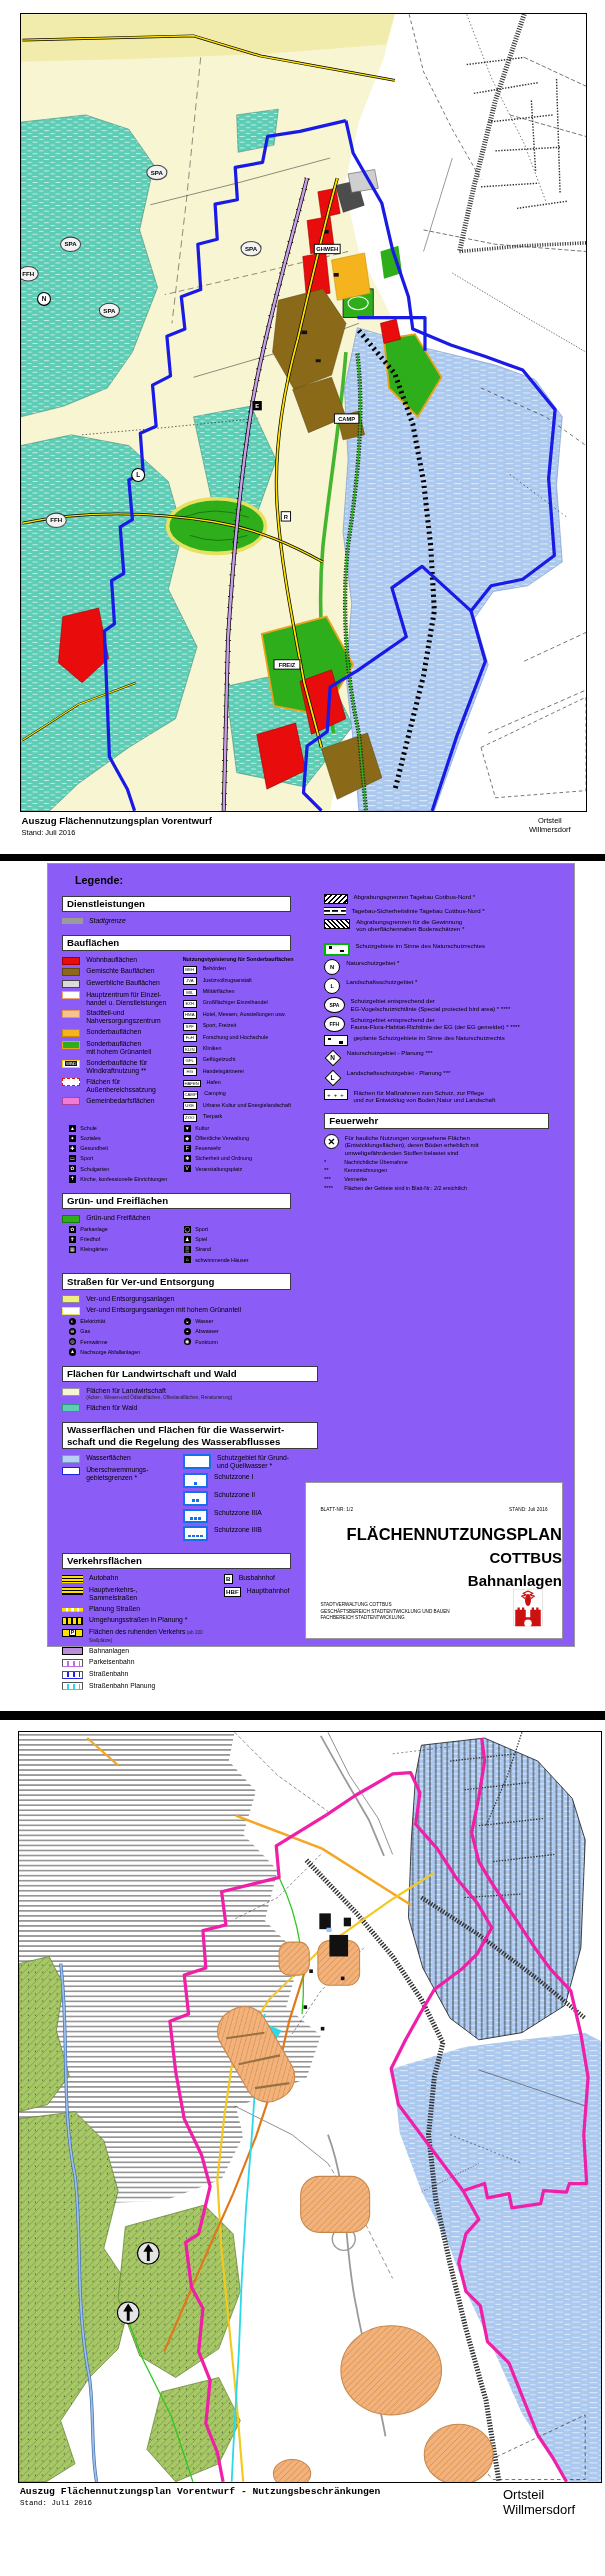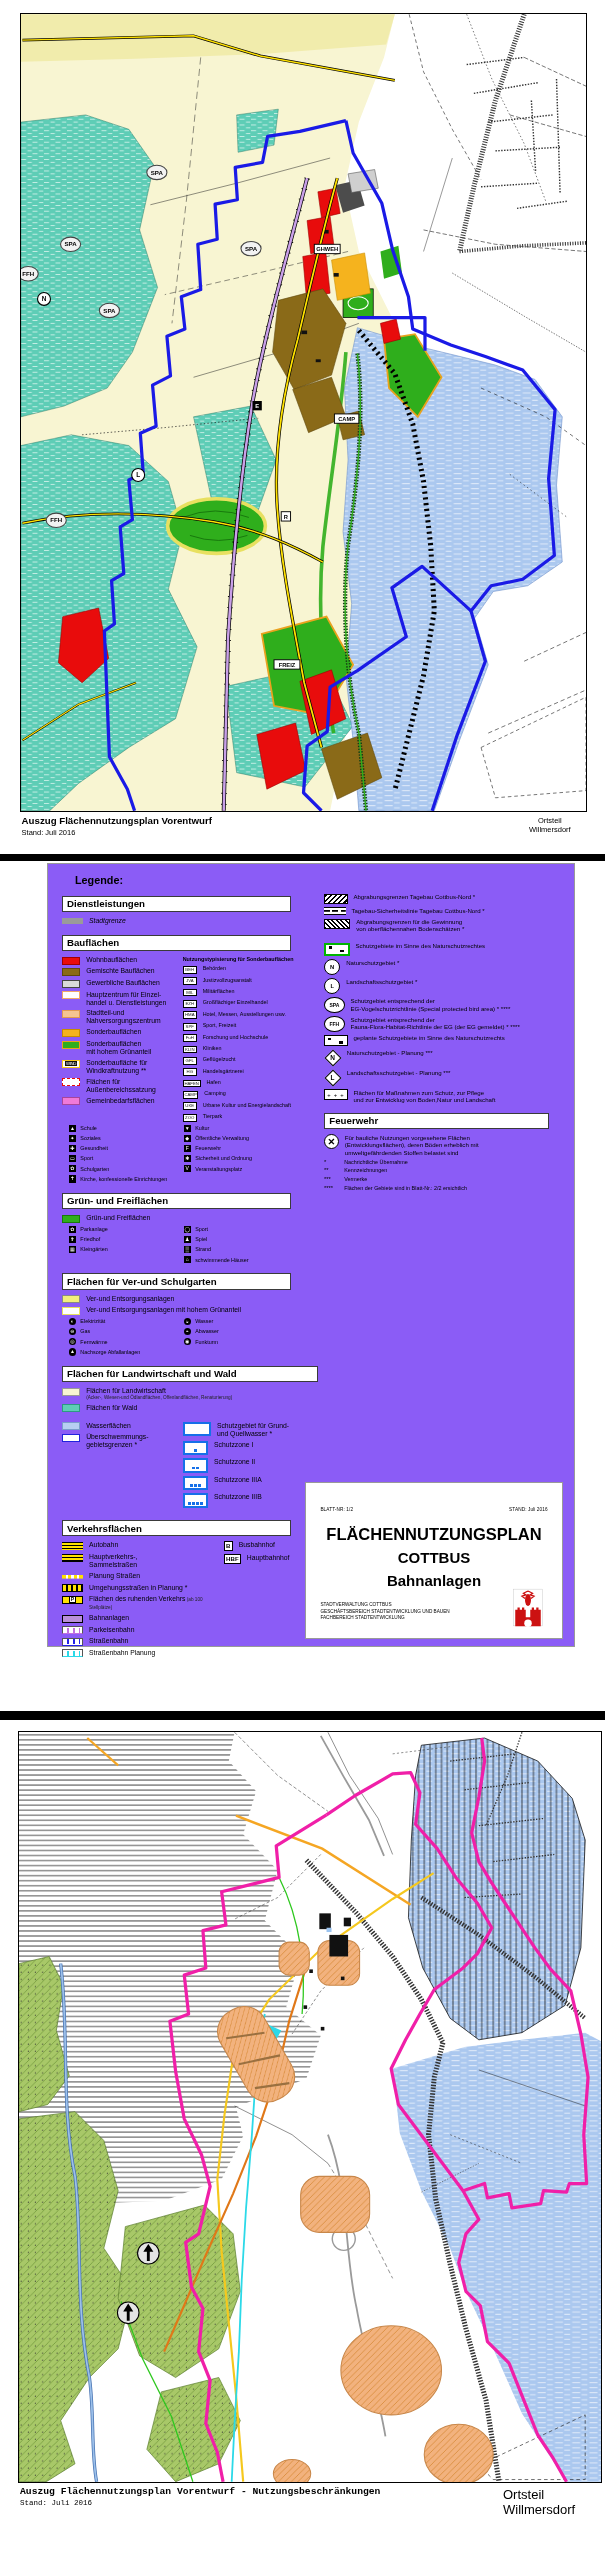--- a/index.html
+++ b/index.html
@@ -110,21 +110,21 @@
          justify-content:center;font-weight:bold;font-size:9.3px;background:#fff;}
   .fnsym{flex:none;width:14.4px;font-size:5.8px;line-height:6.5px;}
   .t-fn{margin-bottom:0.7px;}
   .t-note{margin-bottom:1.4px;}
 
   
   .titleblock{position:absolute;left:257px;top:618px;width:256px;height:155px;border:0.7px solid #999;background:#fff;}
   .tb-small{position:absolute;font-size:4.7px;letter-spacing:0.1px;}
   #tb-blatt{left:14.4px;top:24.4px;}
   #tb-stand{right:14.4px;top:24.4px;}
-  .tb-title{position:absolute;left:0;width:100%;text-align:center;font-weight:bold;}
+  .tb-title{position:absolute;left:0;width:100%;text-align:right;font-weight:bold;}
   #tb-t1{top:42px;font-size:16.5px;}
   #tb-t2{top:66px;font-size:15px;}
   #tb-t3{top:89px;font-size:15px;}
   .tb-org{position:absolute;left:14.4px;top:119px;font-size:4.7px;line-height:6.5px;}
   .tb-crest{position:absolute;right:18.7px;top:105px;width:30px;height:39px;}
 </style>
 </head>
 <body>
 
 <div class="canvas">
@@ -581,21 +581,21 @@
           <div class="lrow t-ic2">
             <div class="gcell a"></div>
             <div class="gcell b">
               <span class="mini">⌂</span>
               <span class="glab">schwimmende Häuser</span>
             </div>
           </div>
         </section>
         <section class="lsection sec-versorgung">
           <div class="lheader">
-            <div class="hline">Flächen für Ver-und Schulgarten</div>
+            <div class="hline">Straßen für Ver-und Entsorgung</div>
           </div>
           <div class="lrow t-sw">
             <span class="sw entsorgung"></span>
             <div class="llab">
               <div>Ver-und Entsorgungsanlagen</div>
             </div>
           </div>
           <div class="lrow t-sw">
             <span class="sw entsorgunggruen"></span>
             <div class="llab">
@@ -652,20 +652,24 @@
             </div>
           </div>
           <div class="lrow t-sw">
             <span class="sw wald"></span>
             <div class="llab">
               <div>Flächen für Wald</div>
             </div>
           </div>
         </section>
         <section class="lsection sec-wasser">
+          <div class="lheader">
+            <div class="hline">Wasserflächen und Flächen für die Wasserwirt-</div>
+            <div class="hline">schaft und die Regelung des Wasserabflusses</div>
+          </div>
           <div class="seccols">
             <div class="seccol" style="width: 121px;">
               <div class="lrow t-sw">
                 <span class="sw wasserflaeche"></span>
                 <div class="llab">
                   <div>Wasserflächen</div>
                 </div>
               </div>
               <div class="lrow t-sw">
                 <span class="sw ueberschwemmung"></span>

